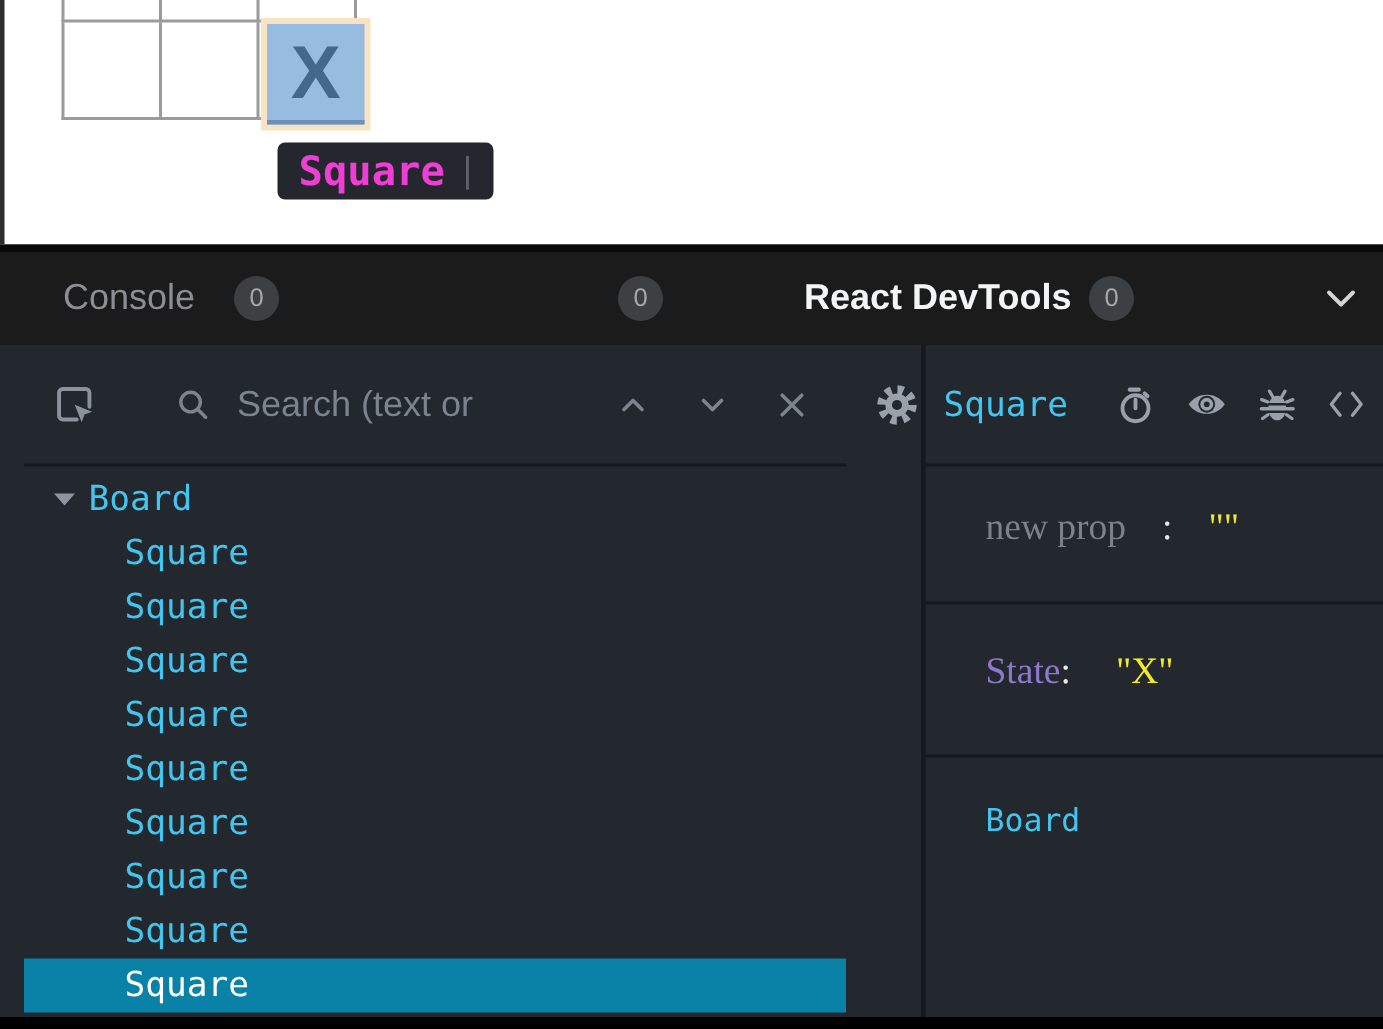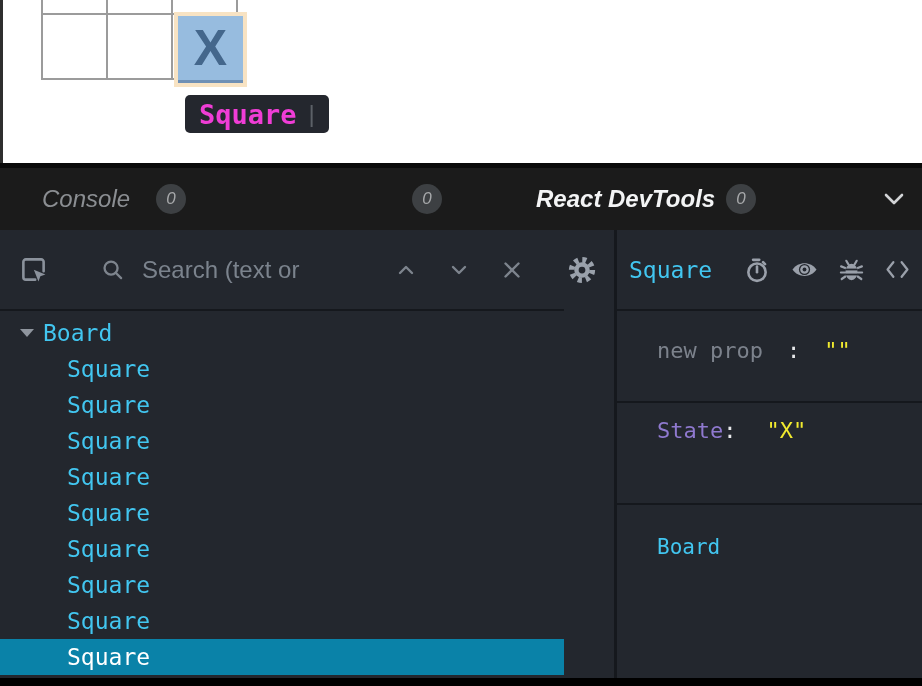--- a/index.html
+++ b/index.html
@@ -25,35 +25,35 @@
     position:absolute; left:185px; top:95px; height:38px; border-radius:5px;
     background:#24272e; display:flex; align-items:center; gap:12px; padding:0 14px;
   }
   .tooltip .comp { color:#f03dd6; font-weight:bold; font-size:27px; }
   .tooltip .sep  { color:#5c6168; font-size:24px; }
   .tooltip .dims { color:#d9dde2; font-weight:bold; font-size:24px; }
 
   .black-line { position:absolute; left:0; top:163px; width:922px; height:5px; background:#0a0a0a; }
 
   
-  .tabbar { position:absolute; left:0; top:168px; width:922px; height:62px; background:#1b1b1b;font-style:italic; }
+  .tabbar { position:absolute; left:0; top:168px; width:922px; height:62px; background:#1b1b1b; }
   .tab-label { position:absolute; top:0; height:62px; line-height:62px; font-size:24px; color:#8b8e92; }
   .tab-label.active { color:#f3f4f5; font-weight:bold; }
   .badge {
     position:absolute; top:16px; width:30px; height:30px; border-radius:50%;
     background:#3d4043; color:#a6a8aa; font-size:17px;
     display:flex; align-items:center; justify-content:center;
   }
   .tab-chevron { position:absolute; left:884px; top:24px; }
 
   
   .devtools { position:absolute; left:0; top:230px; width:922px; height:448px; background:#23272e; }
   .pane-divider { position:absolute; left:614px; top:0; width:3px; height:448px; background:#15181d; }
 
-  .left-pane { position:absolute; left:0; top:0; width:564px; height:448px; }
+  .left-pane { position:absolute; left:0; top:0; width:564px; height:448px;padding-left:16px; }
   .toolbar {
     height:81px; border-bottom:2px solid #15181d;
     display:flex; align-items:center; padding-left:20px;
   }
   .vdiv { width:1px; height:34px; background:#3a4046; }
   .search-input {
     margin-left:18px; width:205px; background:transparent; border:none; outline:none;
     font-family:"Liberation Sans", sans-serif; font-size:24px; color:#c8ccd2;
   }
   .search-input::placeholder { color:#7b838d; }
@@ -72,21 +72,21 @@
   }
   .rp-title { color:#42c6f0; font-size:23px; }
   .rp-icons { margin-left:auto; display:flex; align-items:center; gap:21px; }
   .section { border-bottom:2px solid #15181d; padding:14px 12px 0 12px; }
   .section.props { height:92px; }
   .section.hooks { height:102px; }
   .section.rendered { height:171px; border-bottom:none; }
   .sec-label-row { display:flex; align-items:center; }
   .sec-label { color:#e9ebee; font-size:20px; }
   .hook-badge { margin-left:auto; }
-  .kv { margin-top:13px; padding-left:28px; font-size:22px; display:flex; align-items:center; }
+  .kv { margin-top:13px; padding-left:28px; font-size:25px; display:flex; align-items:center;font-family:Liberation Serif, serif; }
   .kv .k-gray   { color:#7c828c; }
   .kv .k-purple { color:#8f79cf; }
   .kv .colon    { color:#e7e9eb; }
   .kv .colon.spaced { margin-left:24px; }
   .kv .v-yellow { color:#f1ea2f; margin-left:24px; }
   .rendered-link { margin-top:16px; padding-left:28px; font-size:21px; color:#42c6f0; cursor:pointer; }
 
   .bottom-strip { position:absolute; left:0; top:678px; width:922px; height:8px; background:#000000; }
 
   svg { display:block; }
@@ -270,21 +270,21 @@
 
       <div class="section props">
         <div class="kv mono">
           <span class="k-gray">new prop</span>
           <span class="colon spaced">:</span>
           <span class="v-yellow">""</span>
         </div>
       </div>
 
       <div class="section hooks">
-        <div class="kv mono" style="margin-top:1px">
+        <div class="kv mono" style="margin-top:17px">
           <span class="k-purple">State</span>
           <span class="colon">:</span>
           <span class="v-yellow" style="margin-left:30px">"X"</span>
         </div>
       </div>
 
       <div class="section rendered">
         <div class="rendered-link mono">Board</div>
       </div>
     </div>

